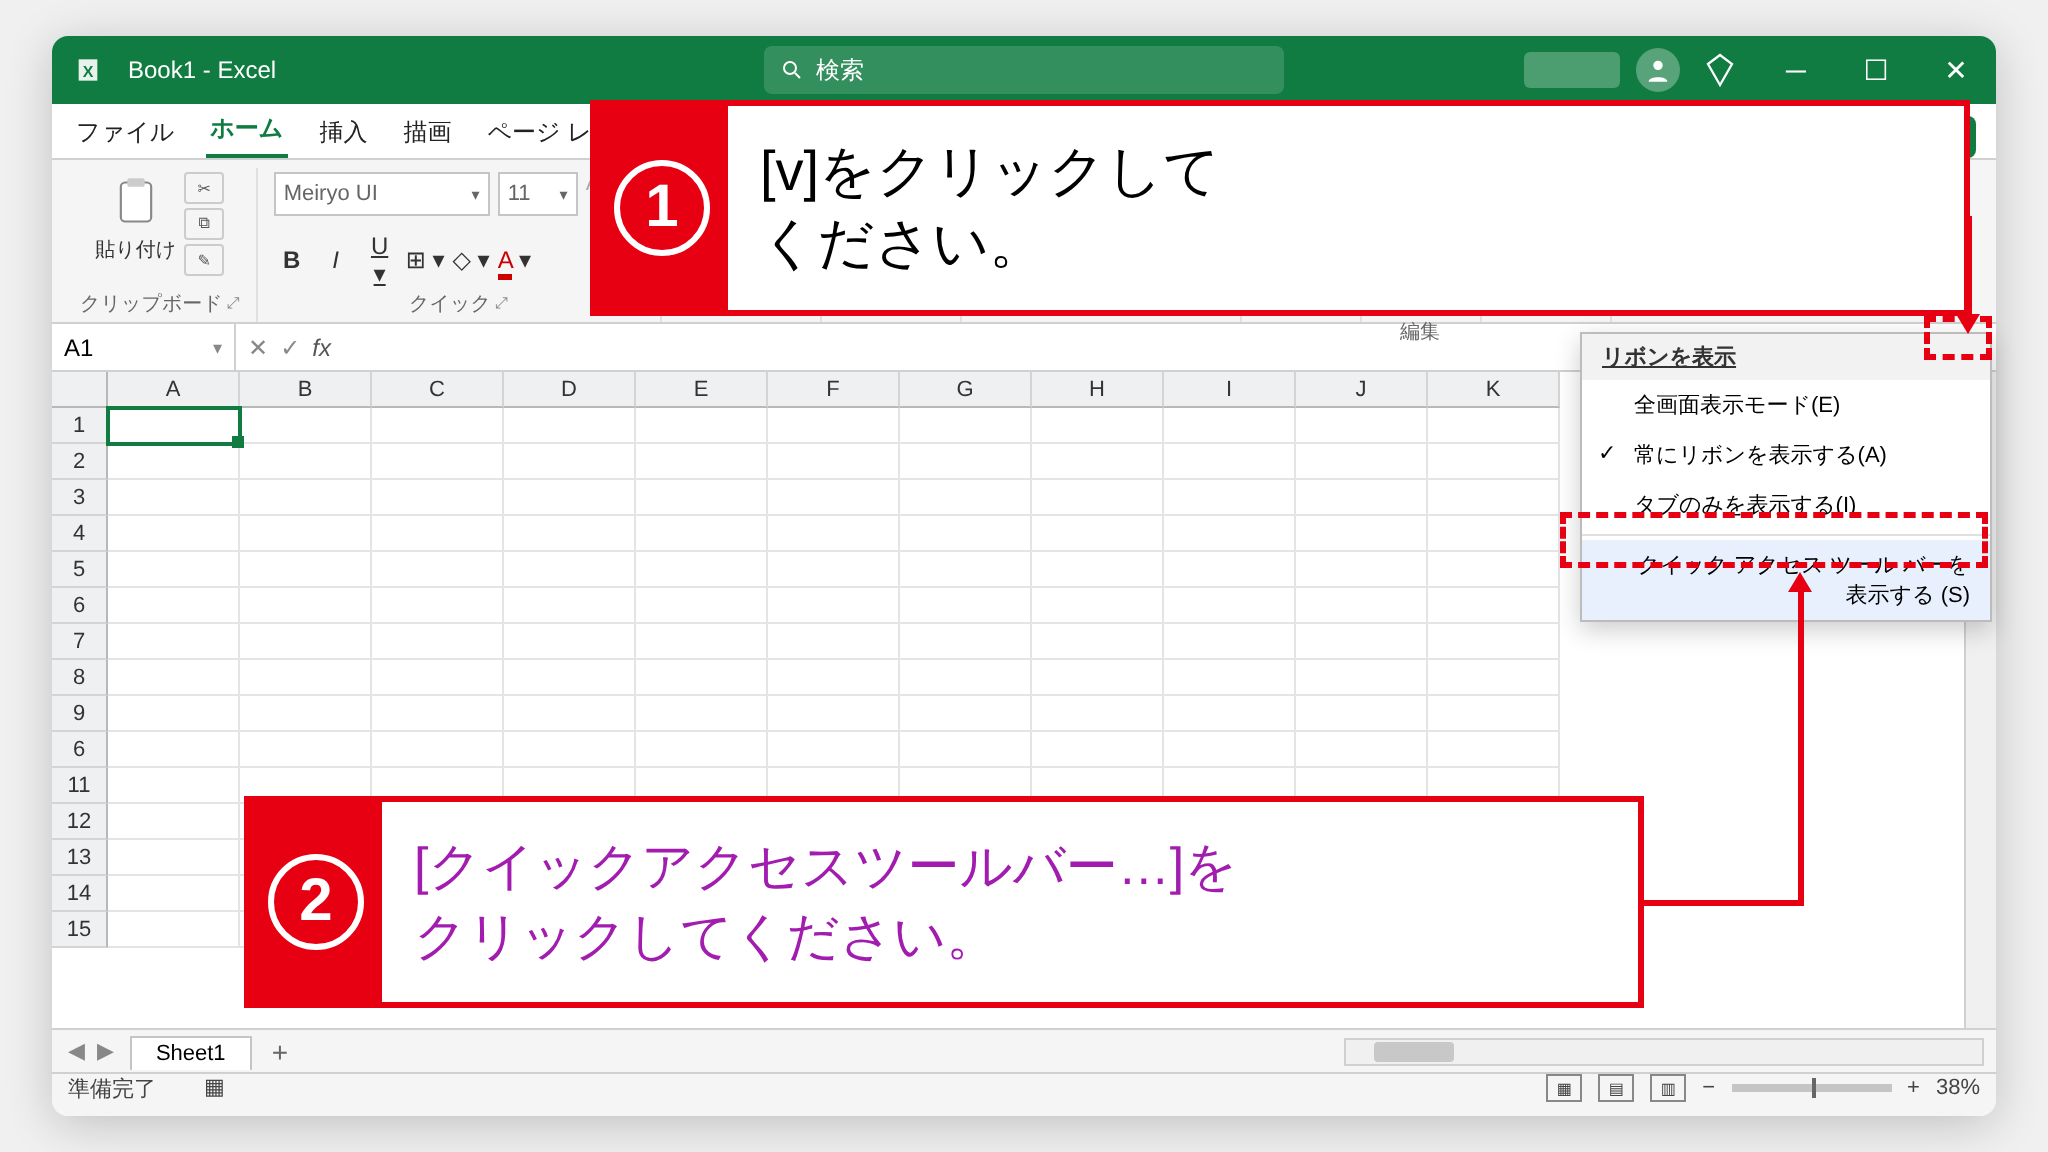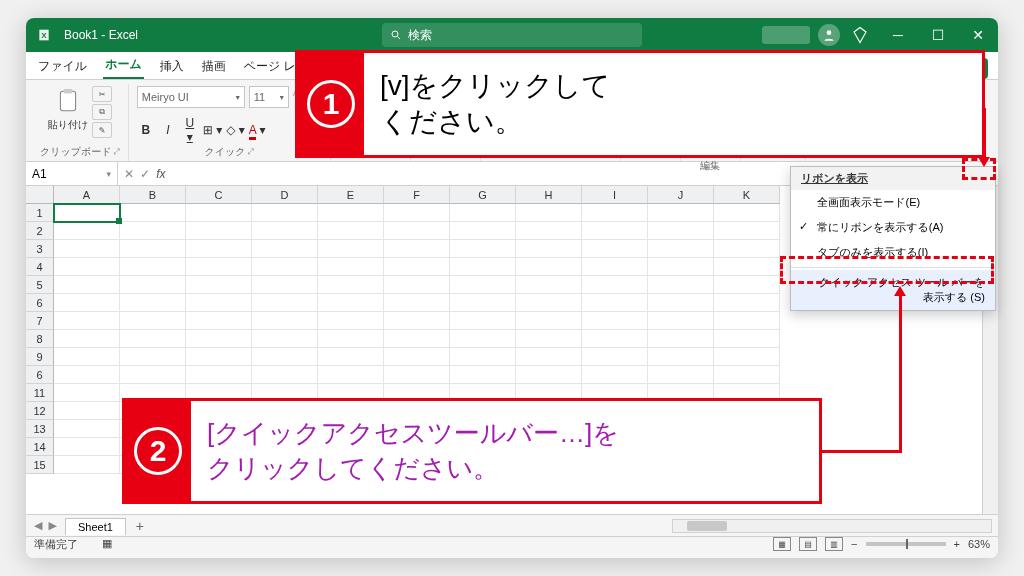--- a/index.html
+++ b/index.html
@@ -511,21 +511,21 @@
   <div class="statusbar">
     <span>準備完了</span>
     <span>▦</span>
     <div class="right">
       <div class="view-btn">▦</div>
       <div class="view-btn">▤</div>
       <div class="view-btn">▥</div>
       <span>−</span>
       <div class="zoom-slider"></div>
       <span>+</span>
-      <span>63%</span>
+      <span>38%</span>
     </div>
   </div>
 </div>
 
 <div class="dropdown">
   <div class="hdr">リボンを表示</div>
   <div class="item">全画面表示モード(E)</div>
   <div class="item chk">常にリボンを表示する(A)</div>
   <div class="item">タブのみを表示する(I)</div>
   <div class="sep"></div>

